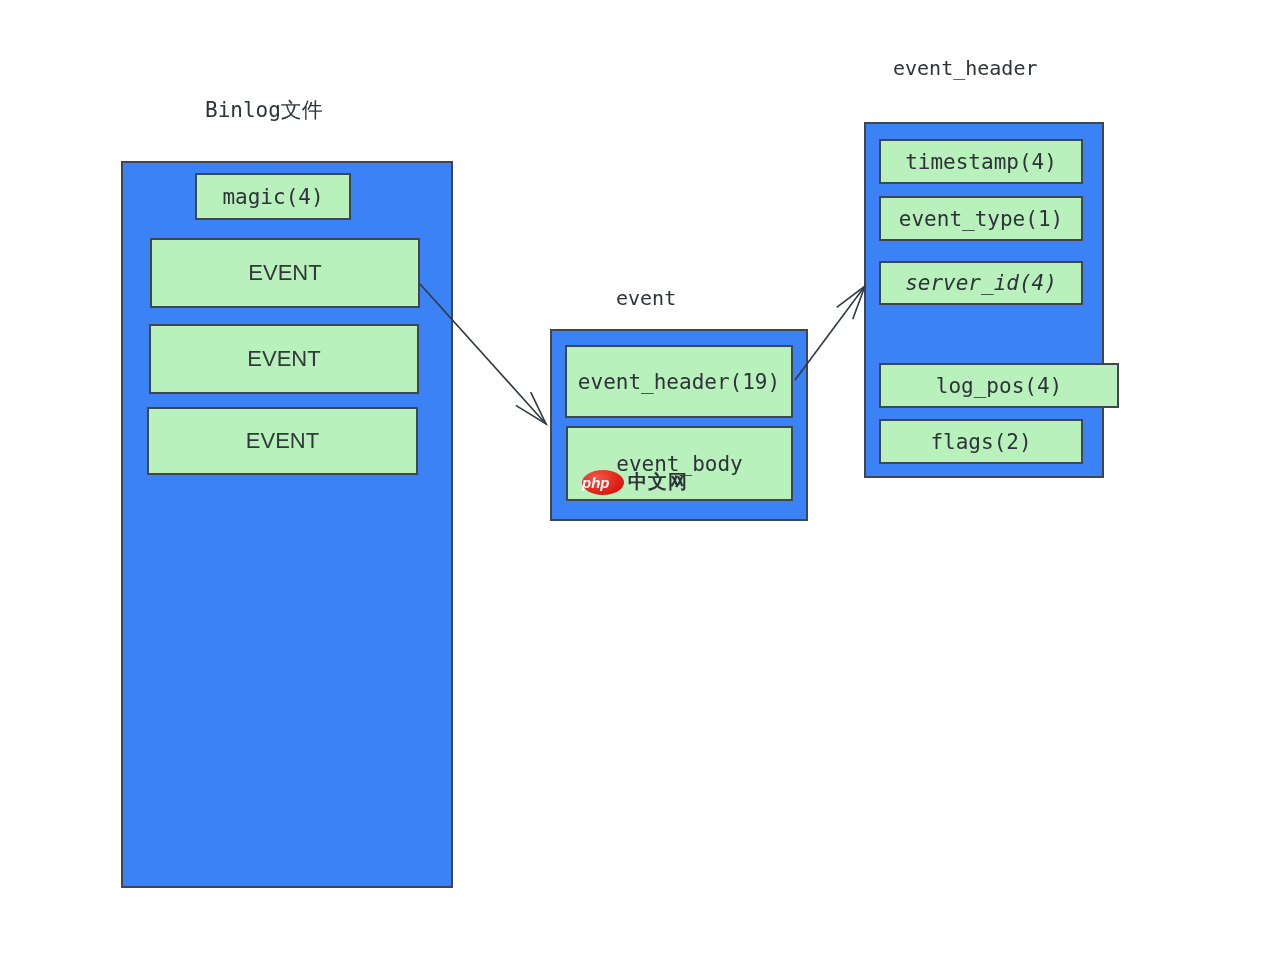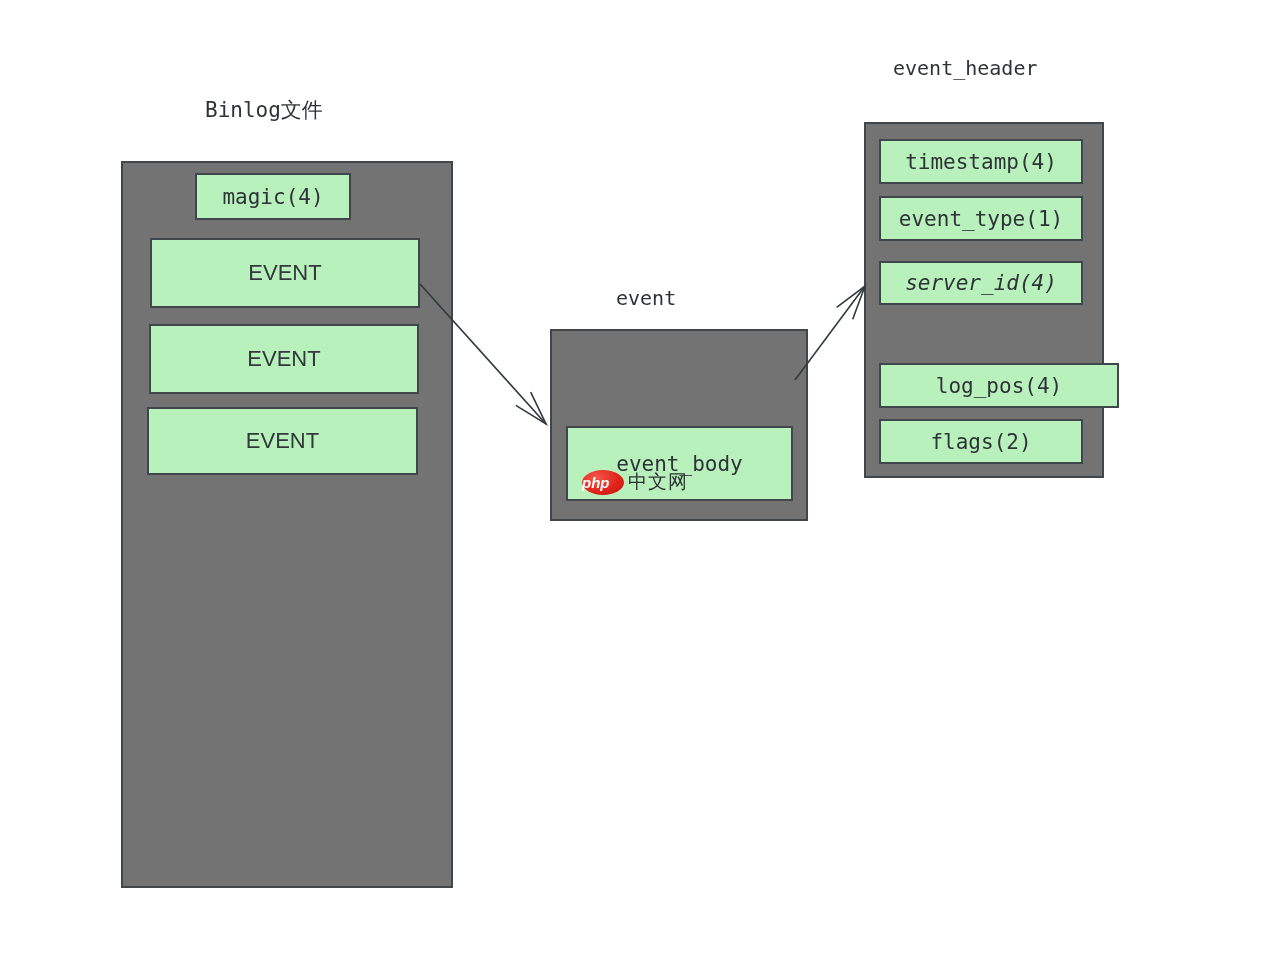--- a/index.html
+++ b/index.html
@@ -13,21 +13,21 @@
     color: #2e3338;
   }
   .title {
     position: absolute;
     font-size: 21px;
     letter-spacing: 0px;
     white-space: nowrap;
   }
   .container {
     position: absolute;
-    background: #737373;
+    background: #3b82f6;
     border: 2px solid #3f474c;
     box-sizing: border-box;
   }
   .cell {
     position: absolute;
     background: #b9f1bc;
     border: 2px solid #3f474c;
     box-sizing: border-box;
     display: flex;
     align-items: center;
@@ -86,21 +86,21 @@
     background: radial-gradient(ellipse at 35% 30%, #f4564a 0%, #e1251b 55%, #c01208 100%);
     color: #ffffff;
     font-family: "Liberation Sans", sans-serif;
     font-style: italic;
     font-weight: bold;
     font-size: 15px;
     line-height: 1;
   }
   .wm-site {
     font-family: "Liberation Sans", sans-serif;
-    font-weight: normal;
+    font-weight: bold;
     font-size: 19px;
     color: #2f3338;
     letter-spacing: 1px;
   }
 </style>
 </head>
 <body>
 
 <div class="canvas">
 
@@ -109,20 +109,21 @@
   <div class="title header-title">event_header</div>
 
   <div class="container binlog-container">
     <div class="cell magic-cell">magic(4)</div>
     <div class="cell event-cell event-cell-1">EVENT</div>
     <div class="cell event-cell event-cell-2">EVENT</div>
     <div class="cell event-cell event-cell-3">EVENT</div>
   </div>
 
   <div class="container event-container">
+    <div class="cell event-header-cell">event_header(19)</div>
     <div class="cell event-body-cell">event_body</div>
   </div>
 
   <div class="container header-container">
     <div class="cell field-1">timestamp(4)</div>
     <div class="cell field-2">event_type(1)</div>
     <div class="cell field-3">server_id(4)</div>
     <div class="cell field-5">log_pos(4)</div>
     <div class="cell field-6">flags(2)</div>
   </div>

